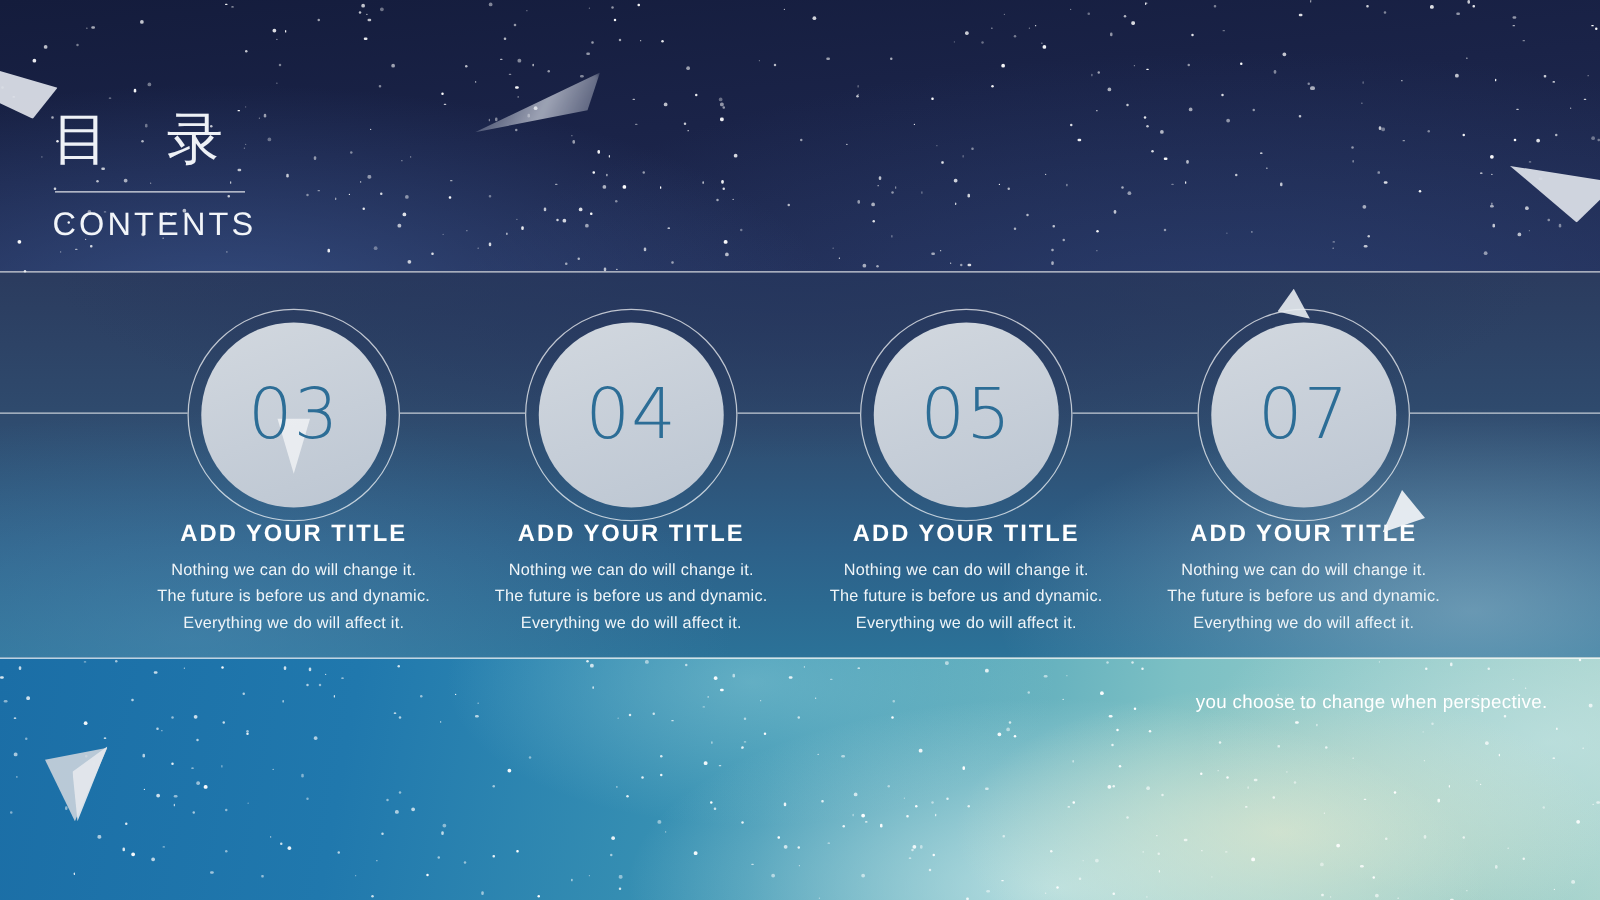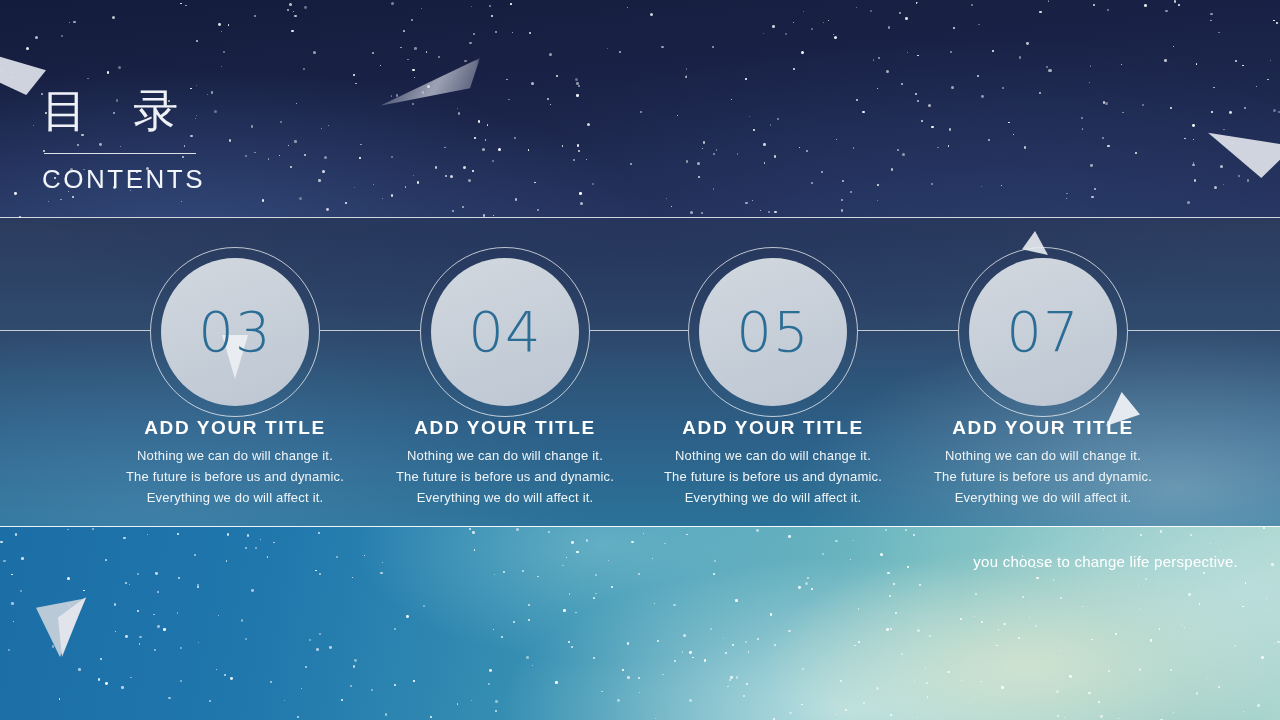--- a/index.html
+++ b/index.html
@@ -935,16 +935,16 @@
 
   <div class="deco plane-tl"></div>
   <div class="deco plane-blur"></div>
   <div class="deco plane-r"></div>
   <div class="deco plane-c4"></div>
   <div class="deco plane-t4"></div>
   <div class="deco plane-bl-b"></div>
   <div class="deco plane-bl-a"></div>
 
   <div class="quote">
-    <div>you choose to change life perspective.</div>
+    <div>you choose to change when perspective.</div>
   </div>
 
 </div>
 
 </body></html>

